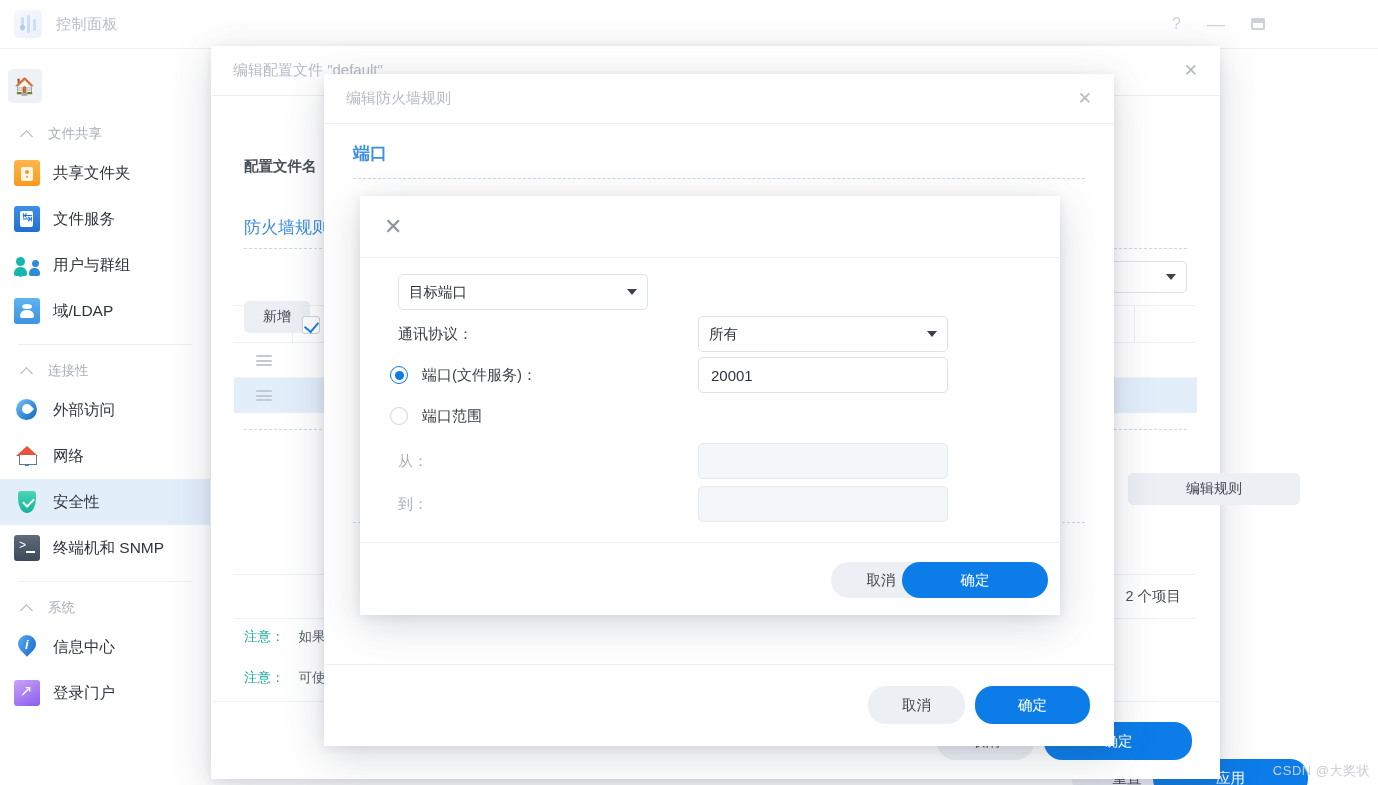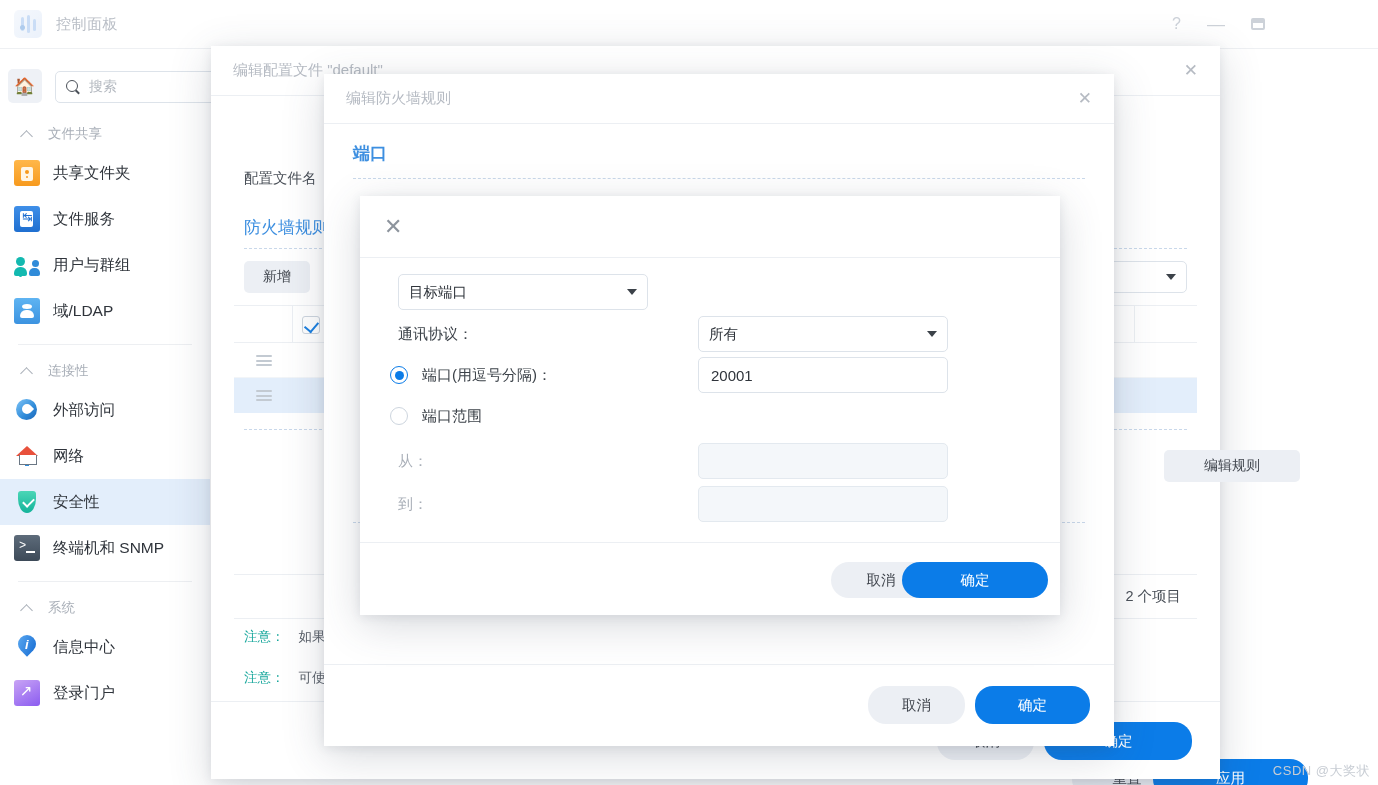--- a/index.html
+++ b/index.html
@@ -175,21 +175,21 @@
   .section-title { font-size: 17px; color: #3d8fe0; }
   .dashed-sep { border-top: 1px dashed #c9d8ea; }
 
   .btn {
     border-radius: 18px; font-size: 14.5px; border: none;
     display: inline-flex; align-items: center; justify-content: center;
   }
   .btn-grey { background: #eceff4; color: #41464e; }
   .btn-blue { background: #0b7ce8; color: #fff; font-family: Liberation Mono, monospace; }
   .btn-light {
-    background: #eceff4; color: #41464e; border-radius: 5px; font-size: 14px;
+    background: #eceff4; color: #41464e; border-radius: 5px; font-size: 14px; margin-top: 40px;
   }
 
   .select {
     border: 1px solid #dde3ea; border-radius: 5px; background: #fff;
     display: flex; align-items: center; padding: 11px 10px; font-size: 14.5px; color: #2f343b;
   }
   .caret { margin-left: auto; width: 0; height: 0;
     border-left: 5px solid transparent; border-right: 5px solid transparent;
     border-top: 6px solid #3c4249; }
   .input {
@@ -267,24 +267,20 @@
       <span class="win-btn">?</span>
       <span class="win-btn min">—</span>
       <span class="win-sq"></span>
     </div>
   </div>
 
   <div class="toolbar-row">
     <div class="home-btn">
       <span class="home-glyph">🏠</span>
     </div>
-    <div class="search-box">
-      <span class="search-icon"></span>
-      <span class="search-ph">搜索</span>
-    </div>
   </div>
 
   <div class="sidebar">
 
     <div class="nav-group-head">
       <span class="chev-up"></span>
       <span>文件共享</span>
     </div>
     <div class="nav-item">
       <span class="nav-ico ico-folder"></span>
@@ -353,21 +349,21 @@
   <div style="position:absolute;right:70px;bottom:-12px;">
     <div class="btn btn-blue" style="width:155px;height:38px;">应用</div>
   </div>
 
   <div class="modal" id="modal-profile">
     <div class="modal-head">
       <div class="modal-title">编辑配置文件 "default"</div>
       <div class="modal-close">✕</div>
     </div>
 
-    <div style="position:absolute;left:33px;top:123px;" class="field-label">配置文件名</div>
+    <div style="position:absolute;left:33px;top:111px;font-weight:bold;" class="field-label">配置文件名</div>
 
     <div style="position:absolute;left:33px;top:170px;" class="section-title">防火墙规则</div>
     <div class="dashed-sep" style="position:absolute;left:33px;right:33px;top:202px;"></div>
 
     <div class="btn btn-light" style="position:absolute;left:33px;top:215px;width:66px;height:32px;">新增</div>
 
     <div class="select" style="position:absolute;right:33px;top:215px;width:140px;height:32px;">
       <span></span>
       <span class="caret"></span>
     </div>
@@ -398,21 +394,21 @@
         </span>
       <span class="tag-ico" style="position:absolute;left:90px;top:7px;"></span>
     </div>
 
     <div class="dashed-sep" style="position:absolute;left:33px;right:33px;top:383px;"></div>
 
     <div class="select" style="position:absolute;right:170px;top:405px;width:157px;height:32px;">
       <span></span>
       <span class="caret"></span>
     </div>
-    <div class="btn btn-light" style="position:absolute;right:-80px;top:404px;width:136px;height:32px;">编辑规则</div>
+    <div class="btn btn-light" style="position:absolute;right:-80px;top:387px;width:172px;height:32px;">编辑规则</div>
 
     <div style="position:absolute;left:23px;right:23px;top:528px;height:45px;border-top:1px solid #eceff3;border-bottom:1px solid #eceff3;">
       <div style="position:absolute;right:16px;top:12px;font-size:14.5px;color:#4a5058;">2 个项目</div>
     </div>
 
     <div style="position:absolute;left:33px;top:582px;display:flex;gap:14px;">
       <span class="note-label">注意：</span>
       <span class="note-text">如果</span>
     </div>
     <div style="position:absolute;left:33px;top:623px;display:flex;gap:14px;">
@@ -464,21 +460,21 @@
       <span class="cust-lbl">通讯协议：</span>
       <span class="select" style="width:250px;height:36px;">
         <span>所有</span>
         <span class="caret"></span>
       </span>
     </div>
 
     <div class="cust-row" style="position:absolute;left:30px;top:161px;right:38px;height:36px;">
       <span style="display:flex;align-items:center;gap:14px;width:308px;">
         <span class="radio on"></span>
-        <span style="font-size:15px;color:#3c4249;">端口(用逗号分隔)：</span>
+        <span style="font-size:15px;color:#3c4249;">端口(文件服务)：</span>
       </span>
       <span class="input" style="width:250px;height:36px;">
         <span>20001</span>
       </span>
     </div>
 
     <div class="cust-row" style="position:absolute;left:30px;top:206px;right:38px;height:28px;">
       <span style="display:flex;align-items:center;gap:14px;">
         <span class="radio"></span>
         <span style="font-size:15px;color:#3c4249;">端口范围</span>

